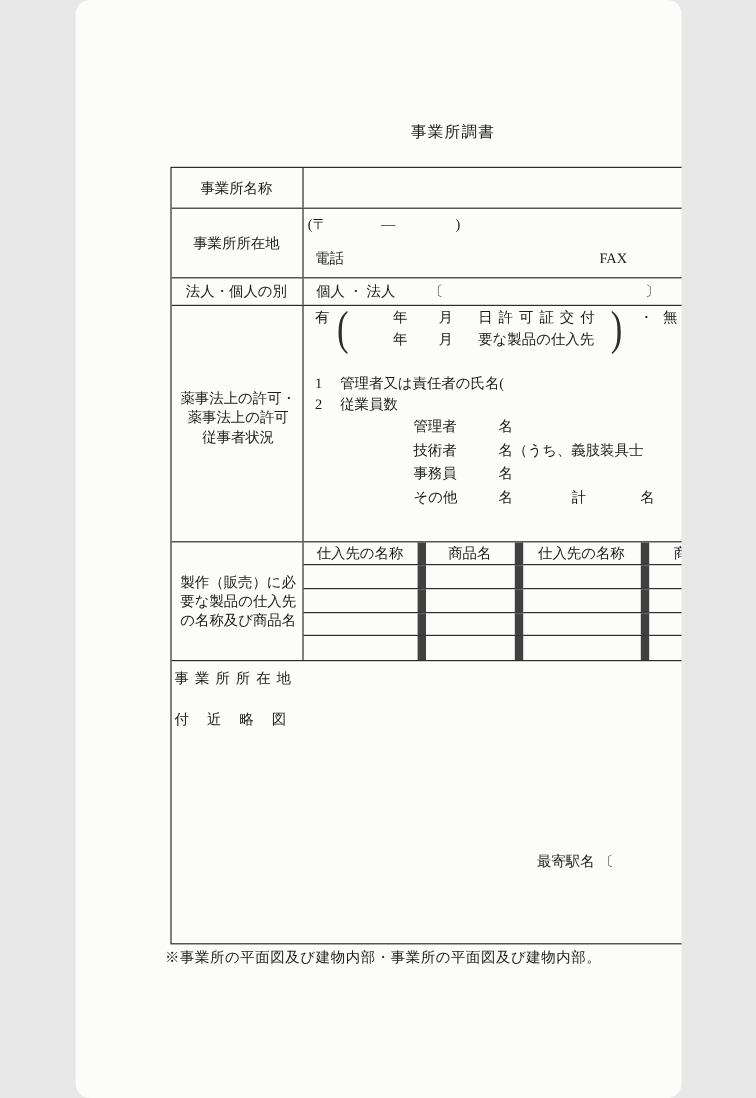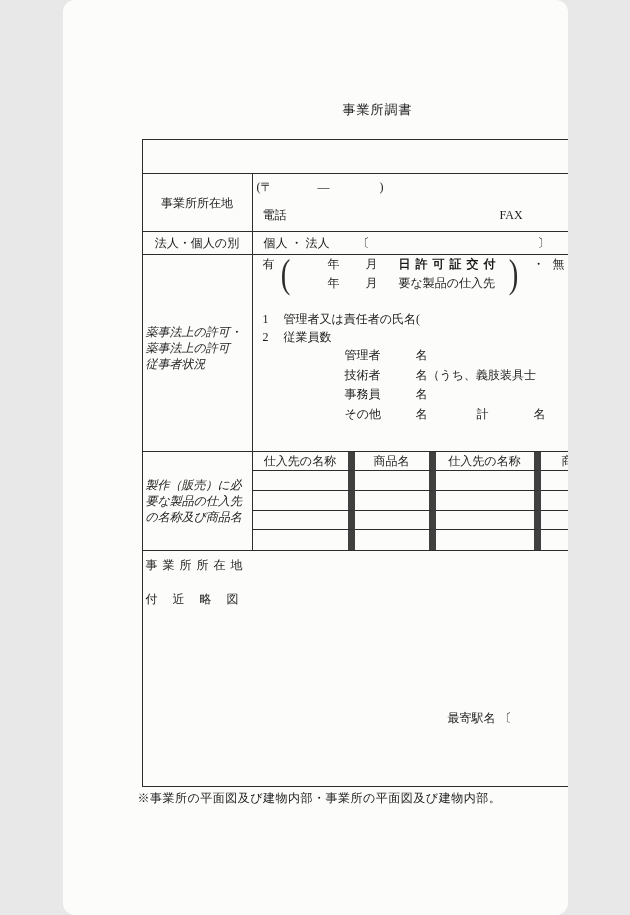--- a/index.html
+++ b/index.html
@@ -19,24 +19,24 @@
     display:flex; flex-direction:column;
   }
   .row { display:flex; flex:none; box-sizing:border-box; }
   .row + .row { border-top:1px solid #2d2d2d; }
   .lcell {
     width:110px; min-width:110px; box-sizing:border-box;
     border-right:1px solid #2d2d2d;
     display:flex; flex-direction:column; align-items:center; justify-content:center;
     line-height:16px;
   }
-  .lcell.leftalign { align-items:flex-start; padding-left:3px;font-style:italic; }
+  .lcell.leftalign { align-items:center; padding-left:3px; }
   .vcell { flex:1; position:relative; }
   .abs { position:absolute; white-space:pre; line-height:16px; }
-  .ls5 { letter-spacing:5px;font-weight:bold; }
+  .ls5 { letter-spacing:5px; }
   .bigbr {
     position:absolute; top:0; height:38px; line-height:38px;
     font-size:40px; color:#2e2e2e; transform:scaleX(0.72); transform-origin:center;
   }
   .subtable {
     display:grid; width:100%; height:100%; box-sizing:border-box;
     grid-template-columns:102px 81px 105px 1fr;
     grid-template-rows:19px 1fr 1fr 1fr 1fr;
   }
   .subtable > div {
@@ -51,20 +51,21 @@
 </head>
 <body>
 
 <div class="page">
 
   <h1 class="title">事業所調書</h1>
 
   <div class="form-table">
 
     <div class="row" style="height:33px">
+      <div class="lcell">事業所名称</div>
       <div class="vcell"></div>
     </div>
 
     <div class="row" style="height:58px">
       <div class="lcell">事業所所在地</div>
       <div class="vcell">
         <span class="abs" style="left:4px;top:5px">(〒</span>
         <span class="abs" style="left:65px;top:5px">—</span>
         <span class="abs" style="left:127px;top:5px">)</span>
         <span class="abs" style="left:10px;top:33px">電話</span>

